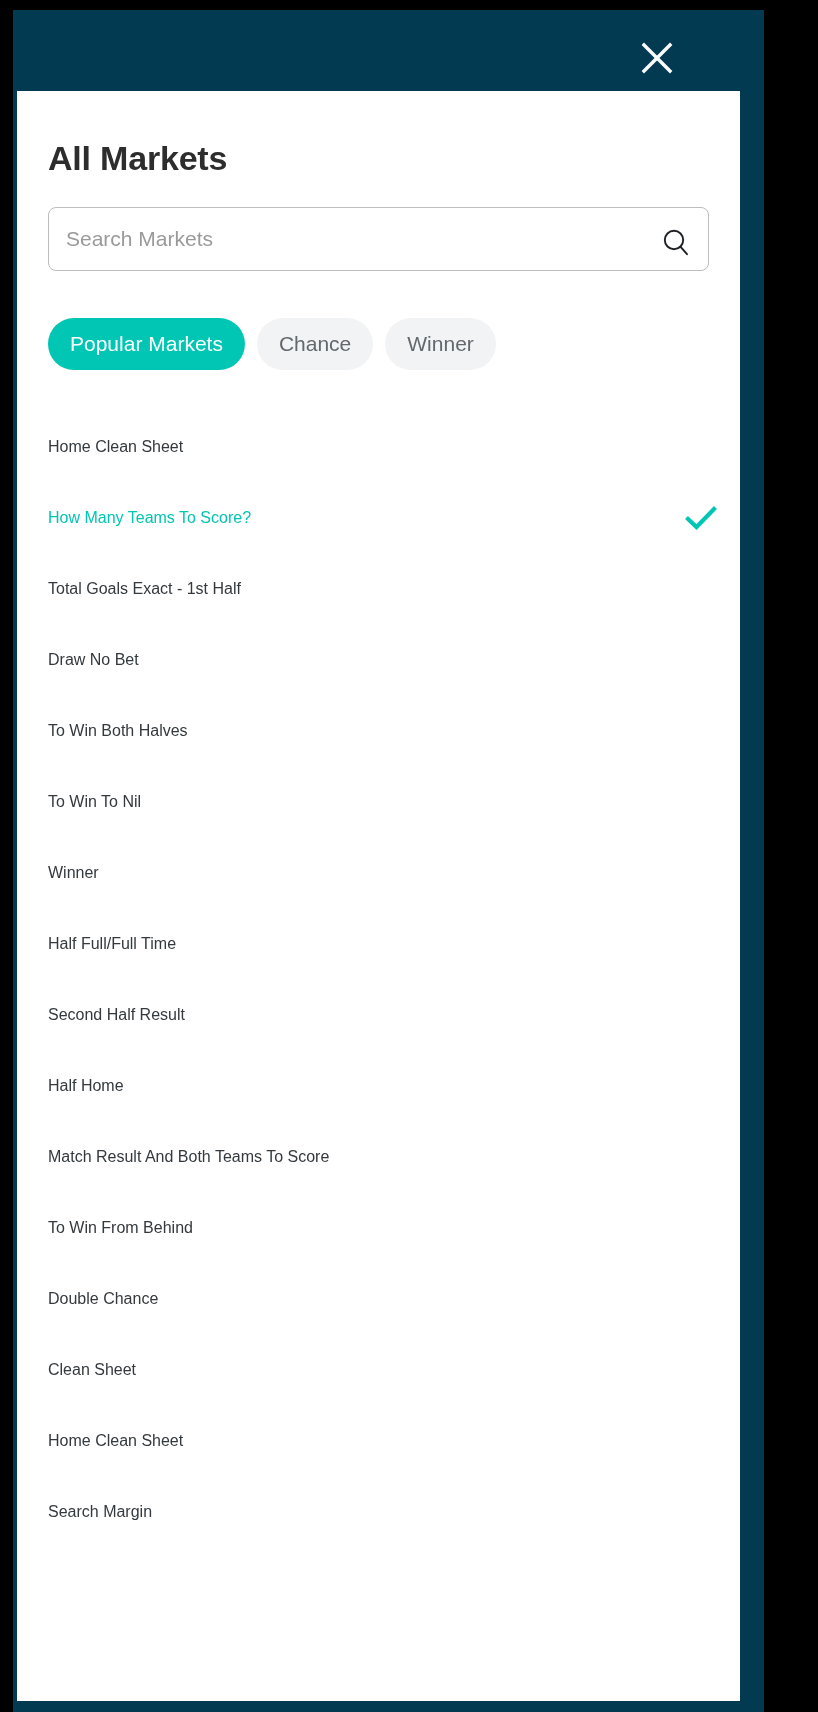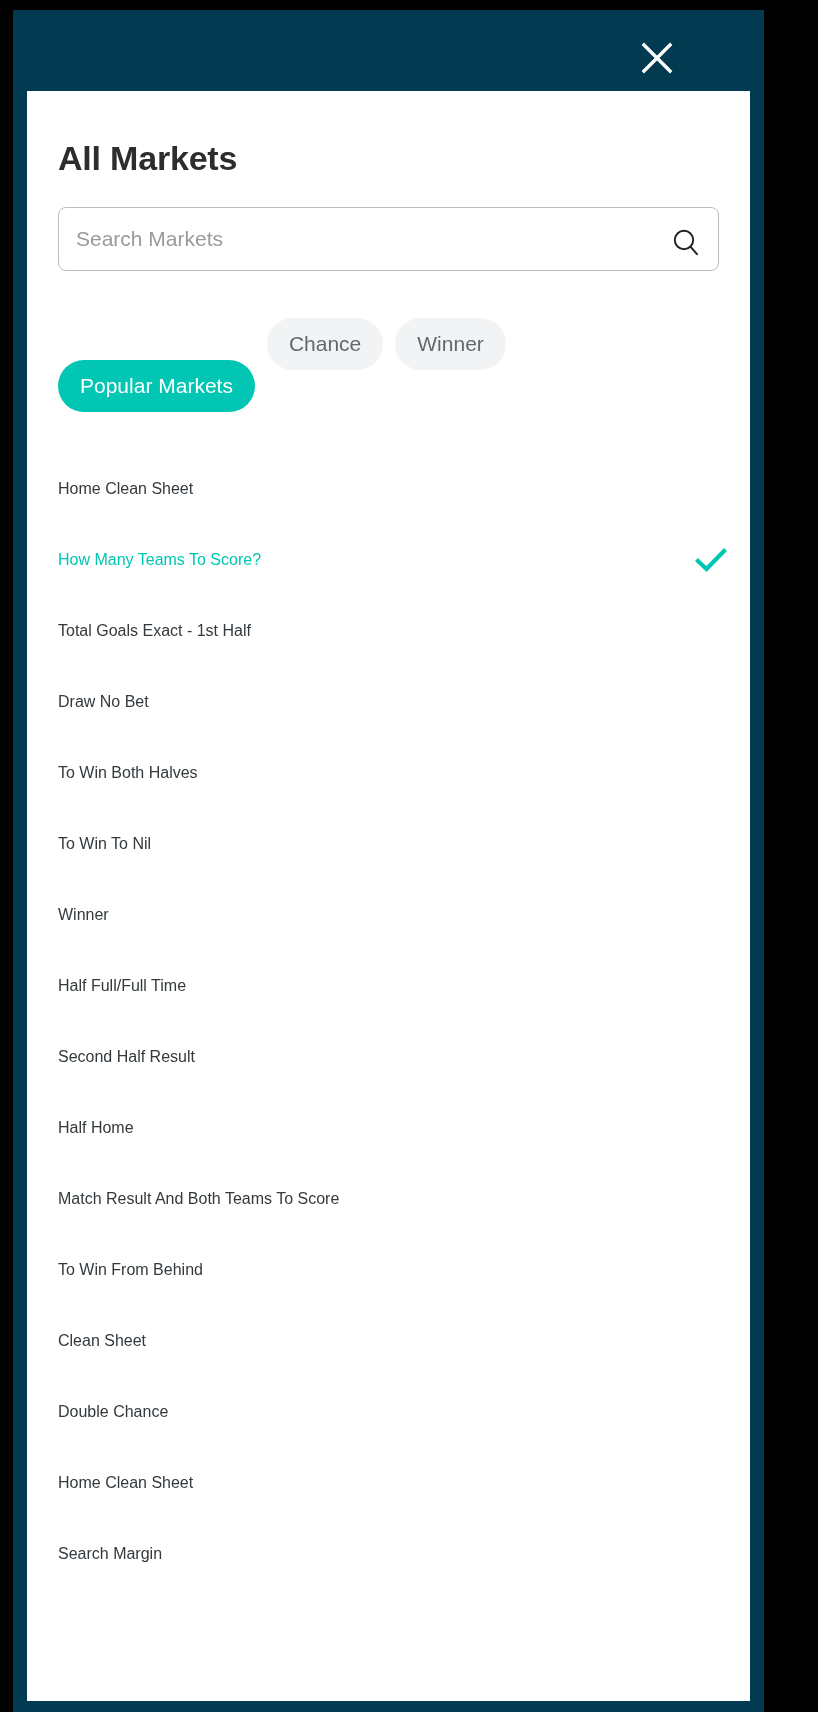--- a/index.html
+++ b/index.html
@@ -50,21 +50,21 @@
     cursor: pointer;
     display: flex;
     align-items: center;
     justify-content: center;
   }
   #close-button svg { display: block; }
 
   
   #sheet {
     position: absolute;
-    left: 27px;
+    left: 17px;
     top: 91px;
     width: 723px;
     height: 1610px;
     background: #ffffff;
     overflow: hidden;
   }
 
   #page-title {
     font-size: 34px;
     font-weight: bold;
@@ -114,21 +114,21 @@
     height: 52px;
     padding: 0 22px;
     font-family: "Liberation Sans", sans-serif;
     font-size: 21px;
     cursor: pointer;
     white-space: nowrap;
     display: inline-flex;
     align-items: center;
   }
   .pill.inactive { background: #f2f3f4; color: #62686d; }
-  .pill.active { background: #00c6b3; color: #ffffff; margin-top: 42px; }
+  .pill.active { background: #00c6b3; color: #ffffff; }
 
   
   #market-list { margin: 41px 0 0 0; }
   .market-row {
     position: relative;
     height: 71px;
     display: flex;
     align-items: center;
     padding: 0 31px 0 31px;
     cursor: pointer;
@@ -218,24 +218,24 @@
         <div class="market-row">
           <span class="market-label">Half Home</span>
         </div>
         <div class="market-row">
           <span class="market-label">Match Result And Both Teams To Score</span>
         </div>
         <div class="market-row">
           <span class="market-label">To Win From Behind</span>
         </div>
         <div class="market-row">
+          <span class="market-label">Double Chance</span>
+        </div>
+        <div class="market-row">
           <span class="market-label">Clean Sheet</span>
-        </div>
-        <div class="market-row">
-          <span class="market-label">Double Chance</span>
         </div>
         <div class="market-row">
           <span class="market-label">Home Clean Sheet</span>
         </div>
         <div class="market-row">
           <span class="market-label">Search Margin</span>
         </div>
       </div>
 
   </div>

